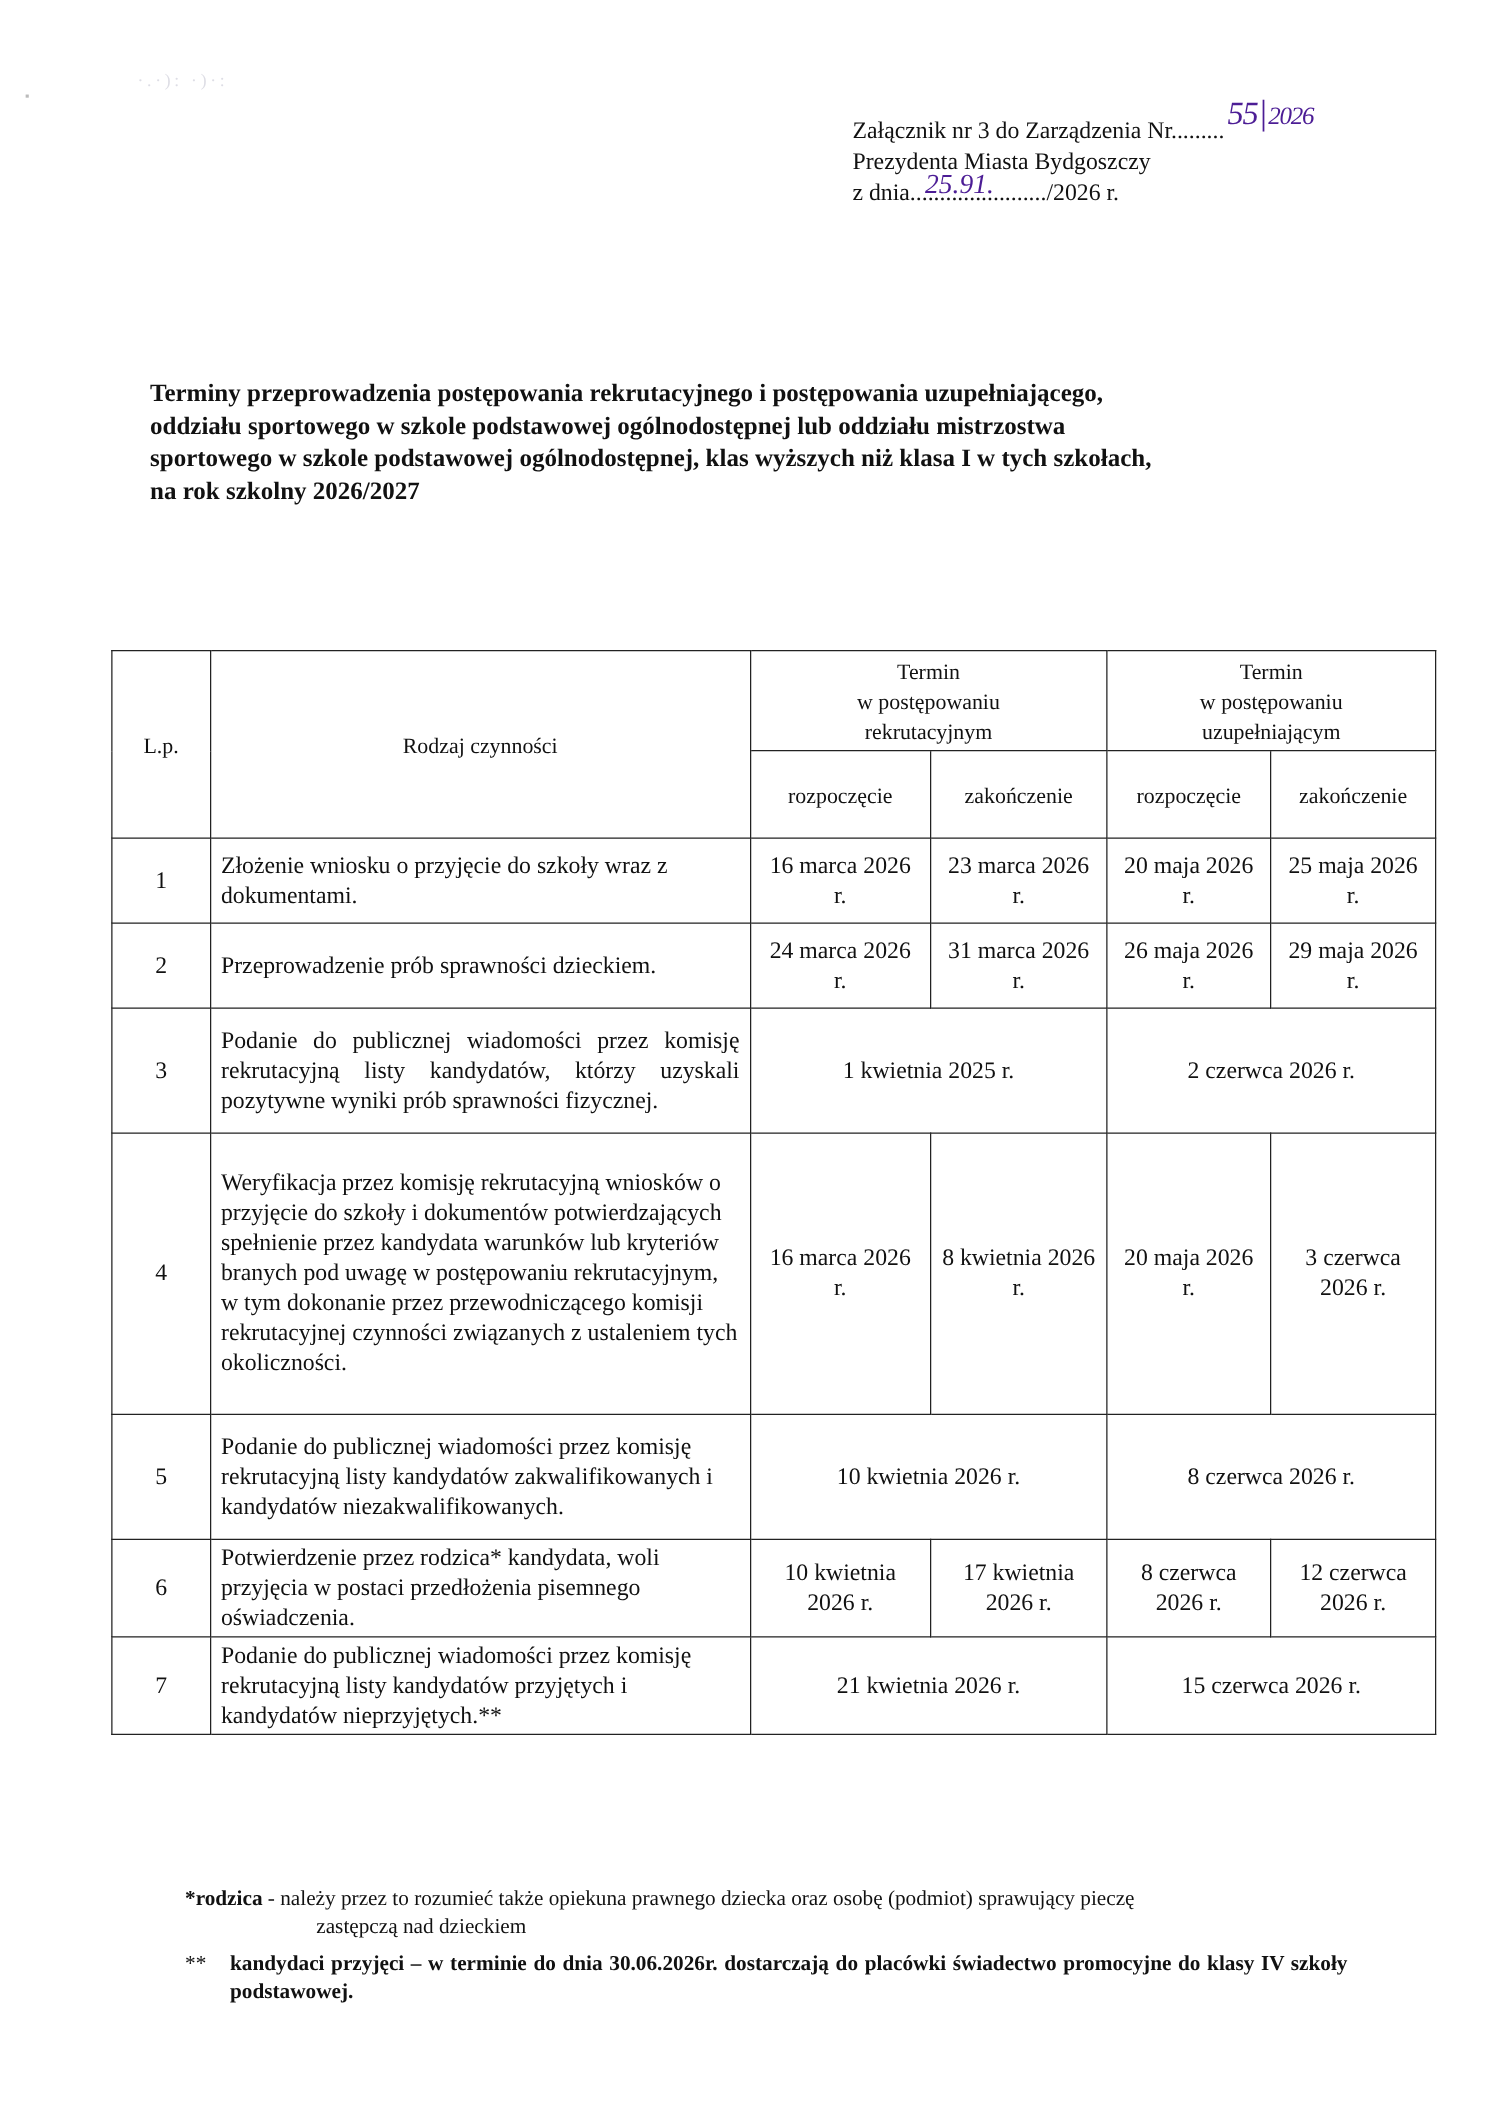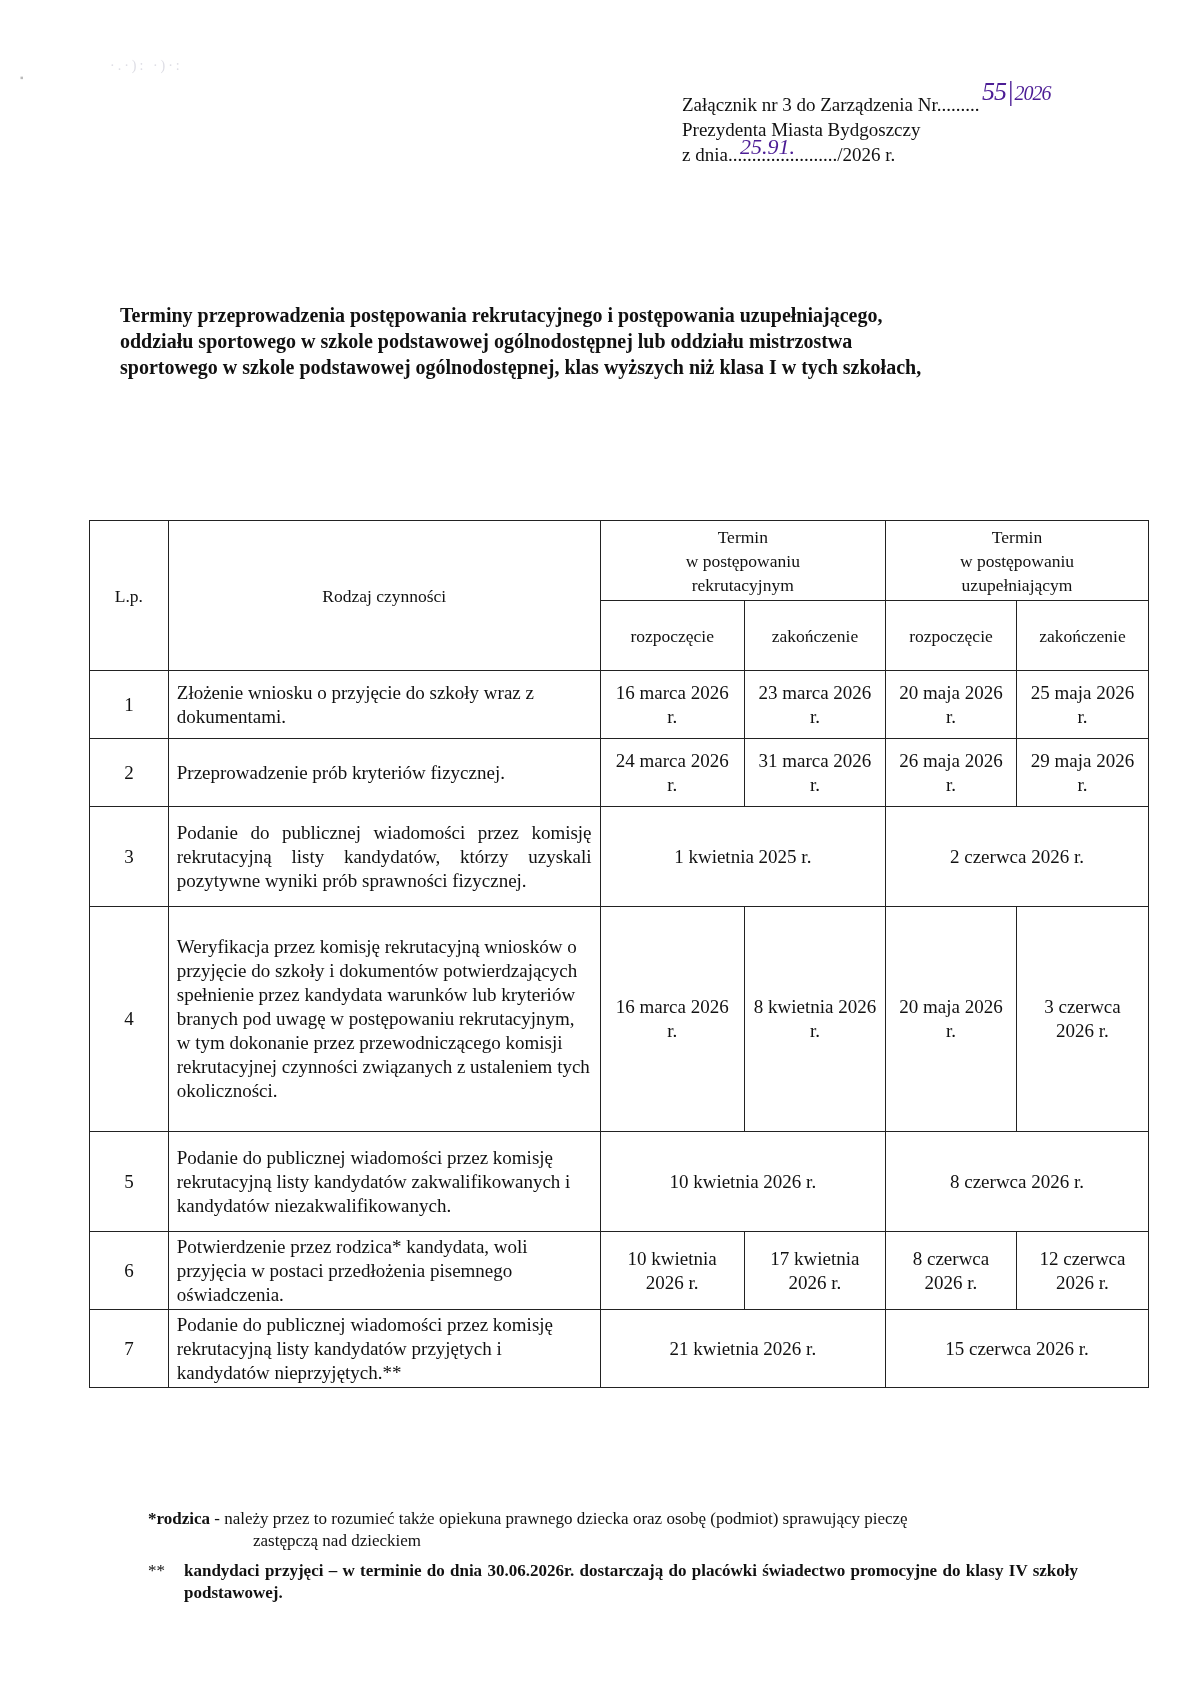--- a/index.html
+++ b/index.html
@@ -59,20 +59,21 @@
   <div class="line">
     <span>z dnia......................./2026 r.</span>
     <span class="hand hand-date">25.91.</span>
   </div>
 </div>
 
 <div class="title">
   <div>Terminy przeprowadzenia postępowania rekrutacyjnego i postępowania uzupełniającego,</div>
   <div>oddziału sportowego w szkole podstawowej ogólnodostępnej lub oddziału mistrzostwa</div>
   <div>sportowego w szkole podstawowej ogólnodostępnej, klas wyższych niż klasa I w tych szkołach,</div>
+  <div>na rok szkolny 2026/2027</div>
 </div>
 
 <table class="sched">
   <colgroup>
     <col style="width:62px">
       <col style="width:422px">
       <col style="width:141px">
       <col style="width:138px">
       <col style="width:128px">
       <col style="width:129px">
@@ -99,21 +100,21 @@
     <td class="c-lp">1</td>
     <td class="act">Złożenie wniosku o przyjęcie do szkoły wraz z dokumentami.</td>
     <td class="c-date">16 marca 2026 r.</td>
     <td class="c-date">23 marca 2026 r.</td>
     <td class="c-date">20 maja 2026 r.</td>
     <td class="c-date">25 maja 2026 r.</td>
   </tr>
 
   <tr style="height:68px">
     <td class="c-lp">2</td>
-    <td class="act">Przeprowadzenie prób kryteriów fizycznej.</td>
+    <td class="act">Przeprowadzenie prób sprawności dzieckiem.</td>
     <td class="c-date">24 marca 2026 r.</td>
     <td class="c-date">31 marca 2026 r.</td>
     <td class="c-date">26 maja 2026 r.</td>
     <td class="c-date">29 maja 2026 r.</td>
   </tr>
 
   <tr style="height:100px">
     <td class="c-lp">3</td>
     <td class="act just">Podanie do publicznej wiadomości przez komisję rekrutacyjną listy kandydatów, którzy uzyskali pozytywne wyniki prób sprawności fizycznej.</td>
     <td class="c-date" colspan="2">1 kwietnia 2025 r.</td>

